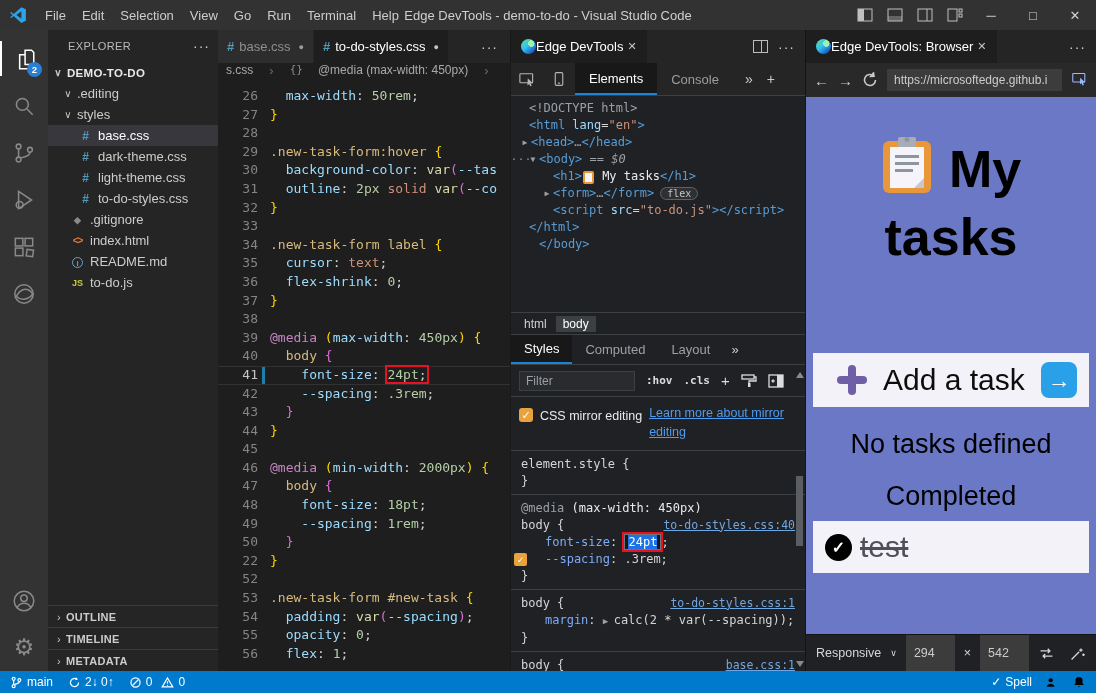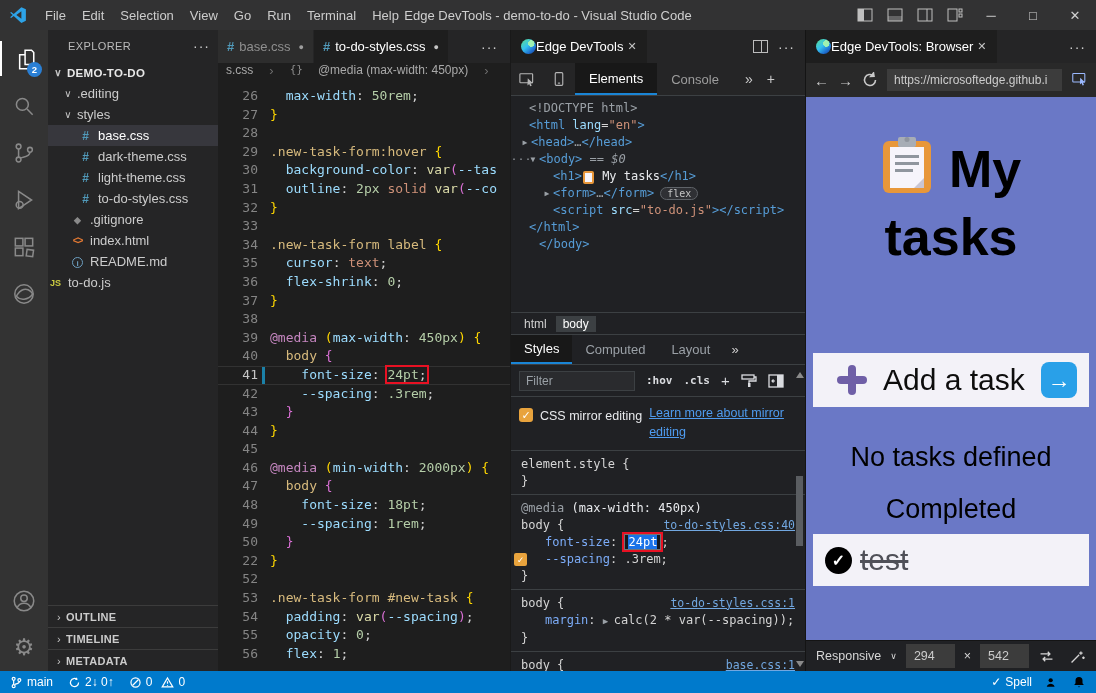--- a/index.html
+++ b/index.html
@@ -144,28 +144,28 @@
   .app{flex:1;background:#6a78c6;overflow:hidden;text-align:center;color:#000;}
   .app-h1{margin-top:38px;font-size:52px;font-weight:bold;line-height:1.3;color:#000;padding:0 14px;}
   .clip-lg{display:inline-block;vertical-align:-8px;margin-right:16px;}
   .add-bar{margin:82px 7px 0;height:54px;background:#f3f2f8;display:flex;align-items:center;padding:0 12px;}
   .plus-ico{width:30px;height:30px;position:relative;margin:0 16px 0 12px;flex:0 0 30px;}
   .plus-ico::before,.plus-ico::after{content:"";position:absolute;background:#6f5fa7;border-radius:4px;}
   .plus-ico::before{left:11px;top:0;width:8px;height:30px;}
   .plus-ico::after{top:11px;left:0;height:8px;width:30px;}
   .add-label{font-size:30px;color:#0d0d0d;}
   .add-btn{margin-left:auto;width:36px;height:36px;background:#29a0e8;border-radius:8px;color:#ffffff;display:flex;align-items:center;justify-content:center;font-size:23px;font-weight:bold;}
-  .app-empty{margin-top:35px;font-size:27px;}
+  .app-empty{margin-top:22px;font-size:27px;}
   .app-completed{margin-top:21px;font-size:27px;}
   .task-card{margin:9px 7px 0;height:52px;background:#f3f2f8;display:flex;align-items:center;padding:0 12px;gap:8px;}
   .chk-circle{width:27px;height:27px;border-radius:50%;background:#000;color:#fff;font-size:16px;font-weight:bold;display:flex;align-items:center;justify-content:center;flex:0 0 27px;}
   .task-text{font-size:30px;color:#4f5058;text-decoration:line-through;}
   .devicebar{flex:0 0 31px;background:#202124;border-top:1px solid #141414;display:flex;align-items:center;gap:9px;padding:0 10px;font-size:12.5px;color:#d6d6d6;}
   .dev-chev{font-size:9px;color:#d6d6d6;}
-  .dim-input{width:56px;height:24px;background:#3c3c3c;color:#cccccc;display:flex;align-items:center;padding-left:8px;font-size:12.5px;}
+  .dim-input{width:56px;height:36px;background:#3c3c3c;color:#cccccc;display:flex;align-items:center;padding-left:8px;font-size:12.5px;}
   .dev-icons{margin-left:auto;display:flex;align-items:center;gap:14px;}
   .dev-icons svg{width:17px;height:17px;stroke:#d6d6d6;fill:none;stroke-width:1.5;}
 
   
   .statusbar{flex:0 0 22px;background:#007acc;display:flex;align-items:center;color:#ffffff;font-size:12px;padding:0 10px;gap:15px;}
   .sb-item{display:flex;align-items:center;gap:4px;white-space:nowrap;}
   .sb-item svg{width:13px;height:13px;stroke:#ffffff;fill:none;stroke-width:1.5;}
   .sb-right{margin-left:auto;display:flex;align-items:center;gap:13px;}
 </style>
 </head>
@@ -308,21 +308,21 @@
             <span>.gitignore</span>
           </div>
           <div class="tree-row" style="padding-left: 22px;">
             <span class="fico html">&lt;&gt;</span>
             <span>index.html</span>
           </div>
           <div class="tree-row" style="padding-left: 22px;">
             <span class="fico md"><i class="ico-circle-i">i</i></span>
             <span>README.md</span>
           </div>
-          <div class="tree-row" style="">
+          <div class="tree-row" style="padding-left: 22px;">
             <span class="fico js">JS</span>
             <span>to-do.js</span>
           </div>
         </div>
       <div class="sb-sections" id="sb-sections">
           <div class="sb-sec">
             <span class="chev">›</span>
             <span>OUTLINE</span>
           </div>
           <div class="sb-sec">

